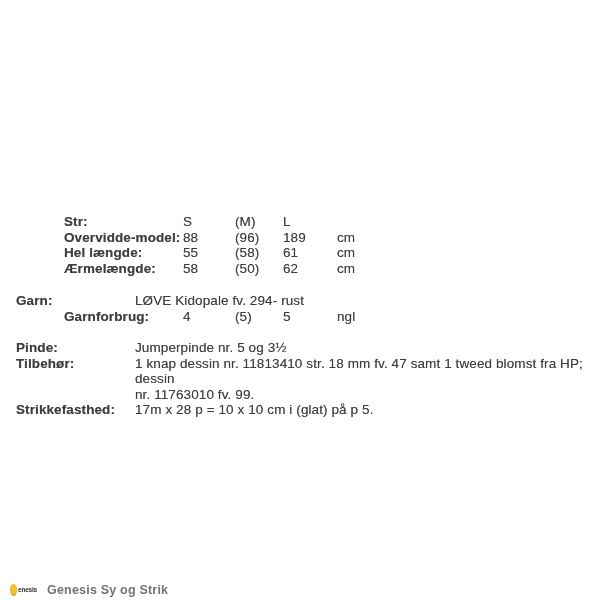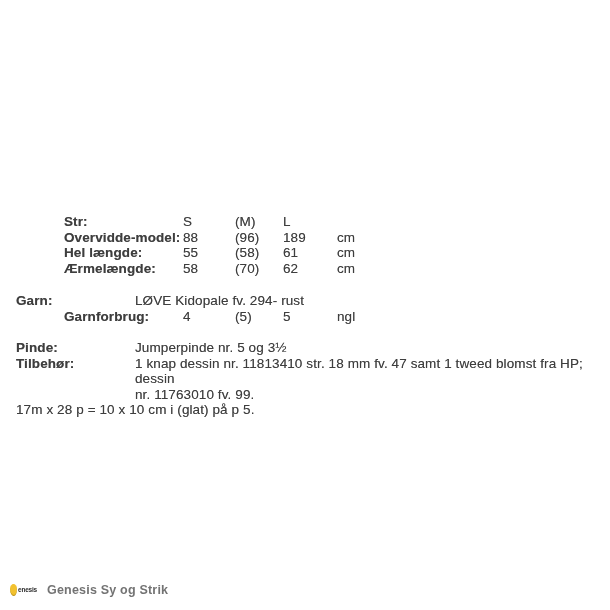--- a/index.html
+++ b/index.html
@@ -103,21 +103,21 @@
     <div class="grid-row">
       <span class="label">Hel længde:</span>
       <span>55</span>
       <span>(58)</span>
       <span>61</span>
       <span>cm</span>
     </div>
     <div class="grid-row">
       <span class="label">Ærmelængde:</span>
       <span>58</span>
-      <span>(70)</span>
+      <span>(50)</span>
       <span>62</span>
       <span>cm</span>
     </div>
   </section>
 
   <section class="spec" id="yarn-section">
     <div class="pair-row">
       <span class="label">Garn:</span>
       <span>LØVE Kidopale fv. 294- rust</span>
     </div>
@@ -136,20 +136,21 @@
       <span>Jumperpinde nr. 5 og 3½</span>
     </div>
     <div class="pair-row">
       <span class="label">Tilbehør:</span>
       <span class="detail-text">
         <span style="display:block">1 knap dessin nr. 11813410 str. 18 mm fv. 47 samt 1 tweed blomst fra HP; dessin</span>
         <span style="display:block">nr. 11763010 fv. 99.</span>
       </span>
     </div>
     <div class="pair-row">
+      <span class="label">Strikkefasthed:</span>
       <span>17m x 28 p = 10 x 10 cm i (glat) på p 5.</span>
     </div>
   </section>
 
   <div class="footer">
     <span class="logo">
       <span class="logo-glyph"></span>
       <span class="logo-text">enesis</span>
     </span>
     <span class="brand">Genesis Sy og Strik</span>

